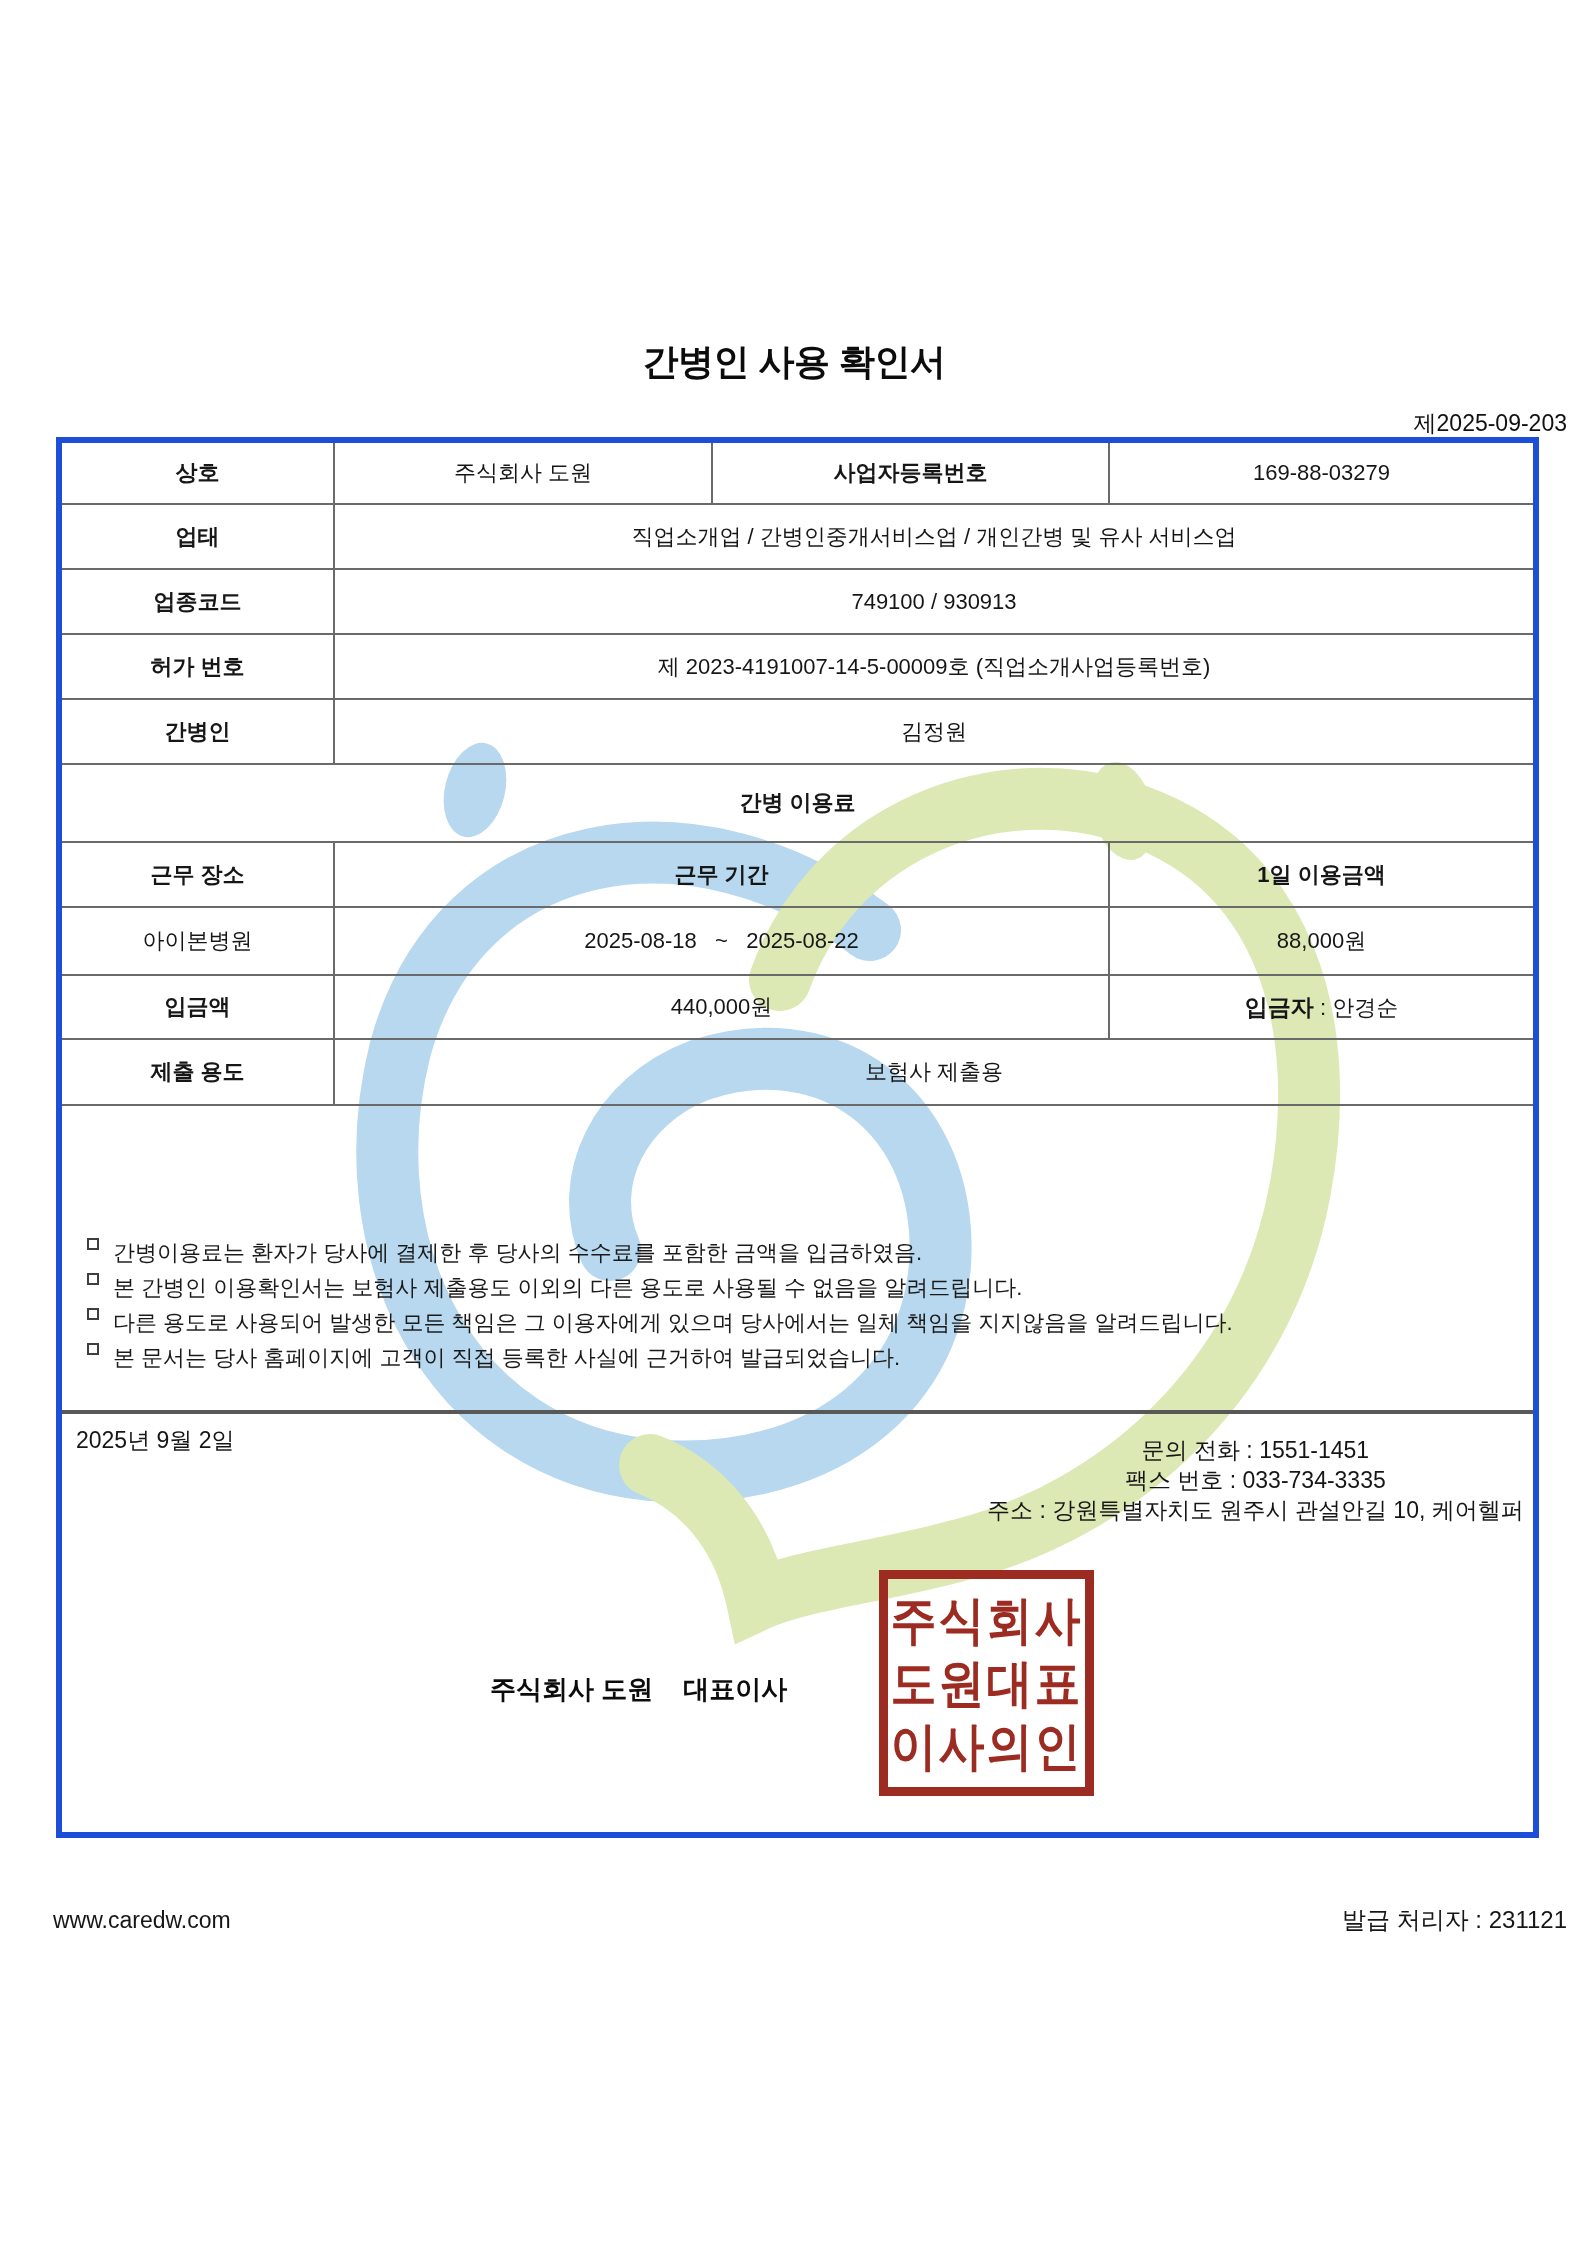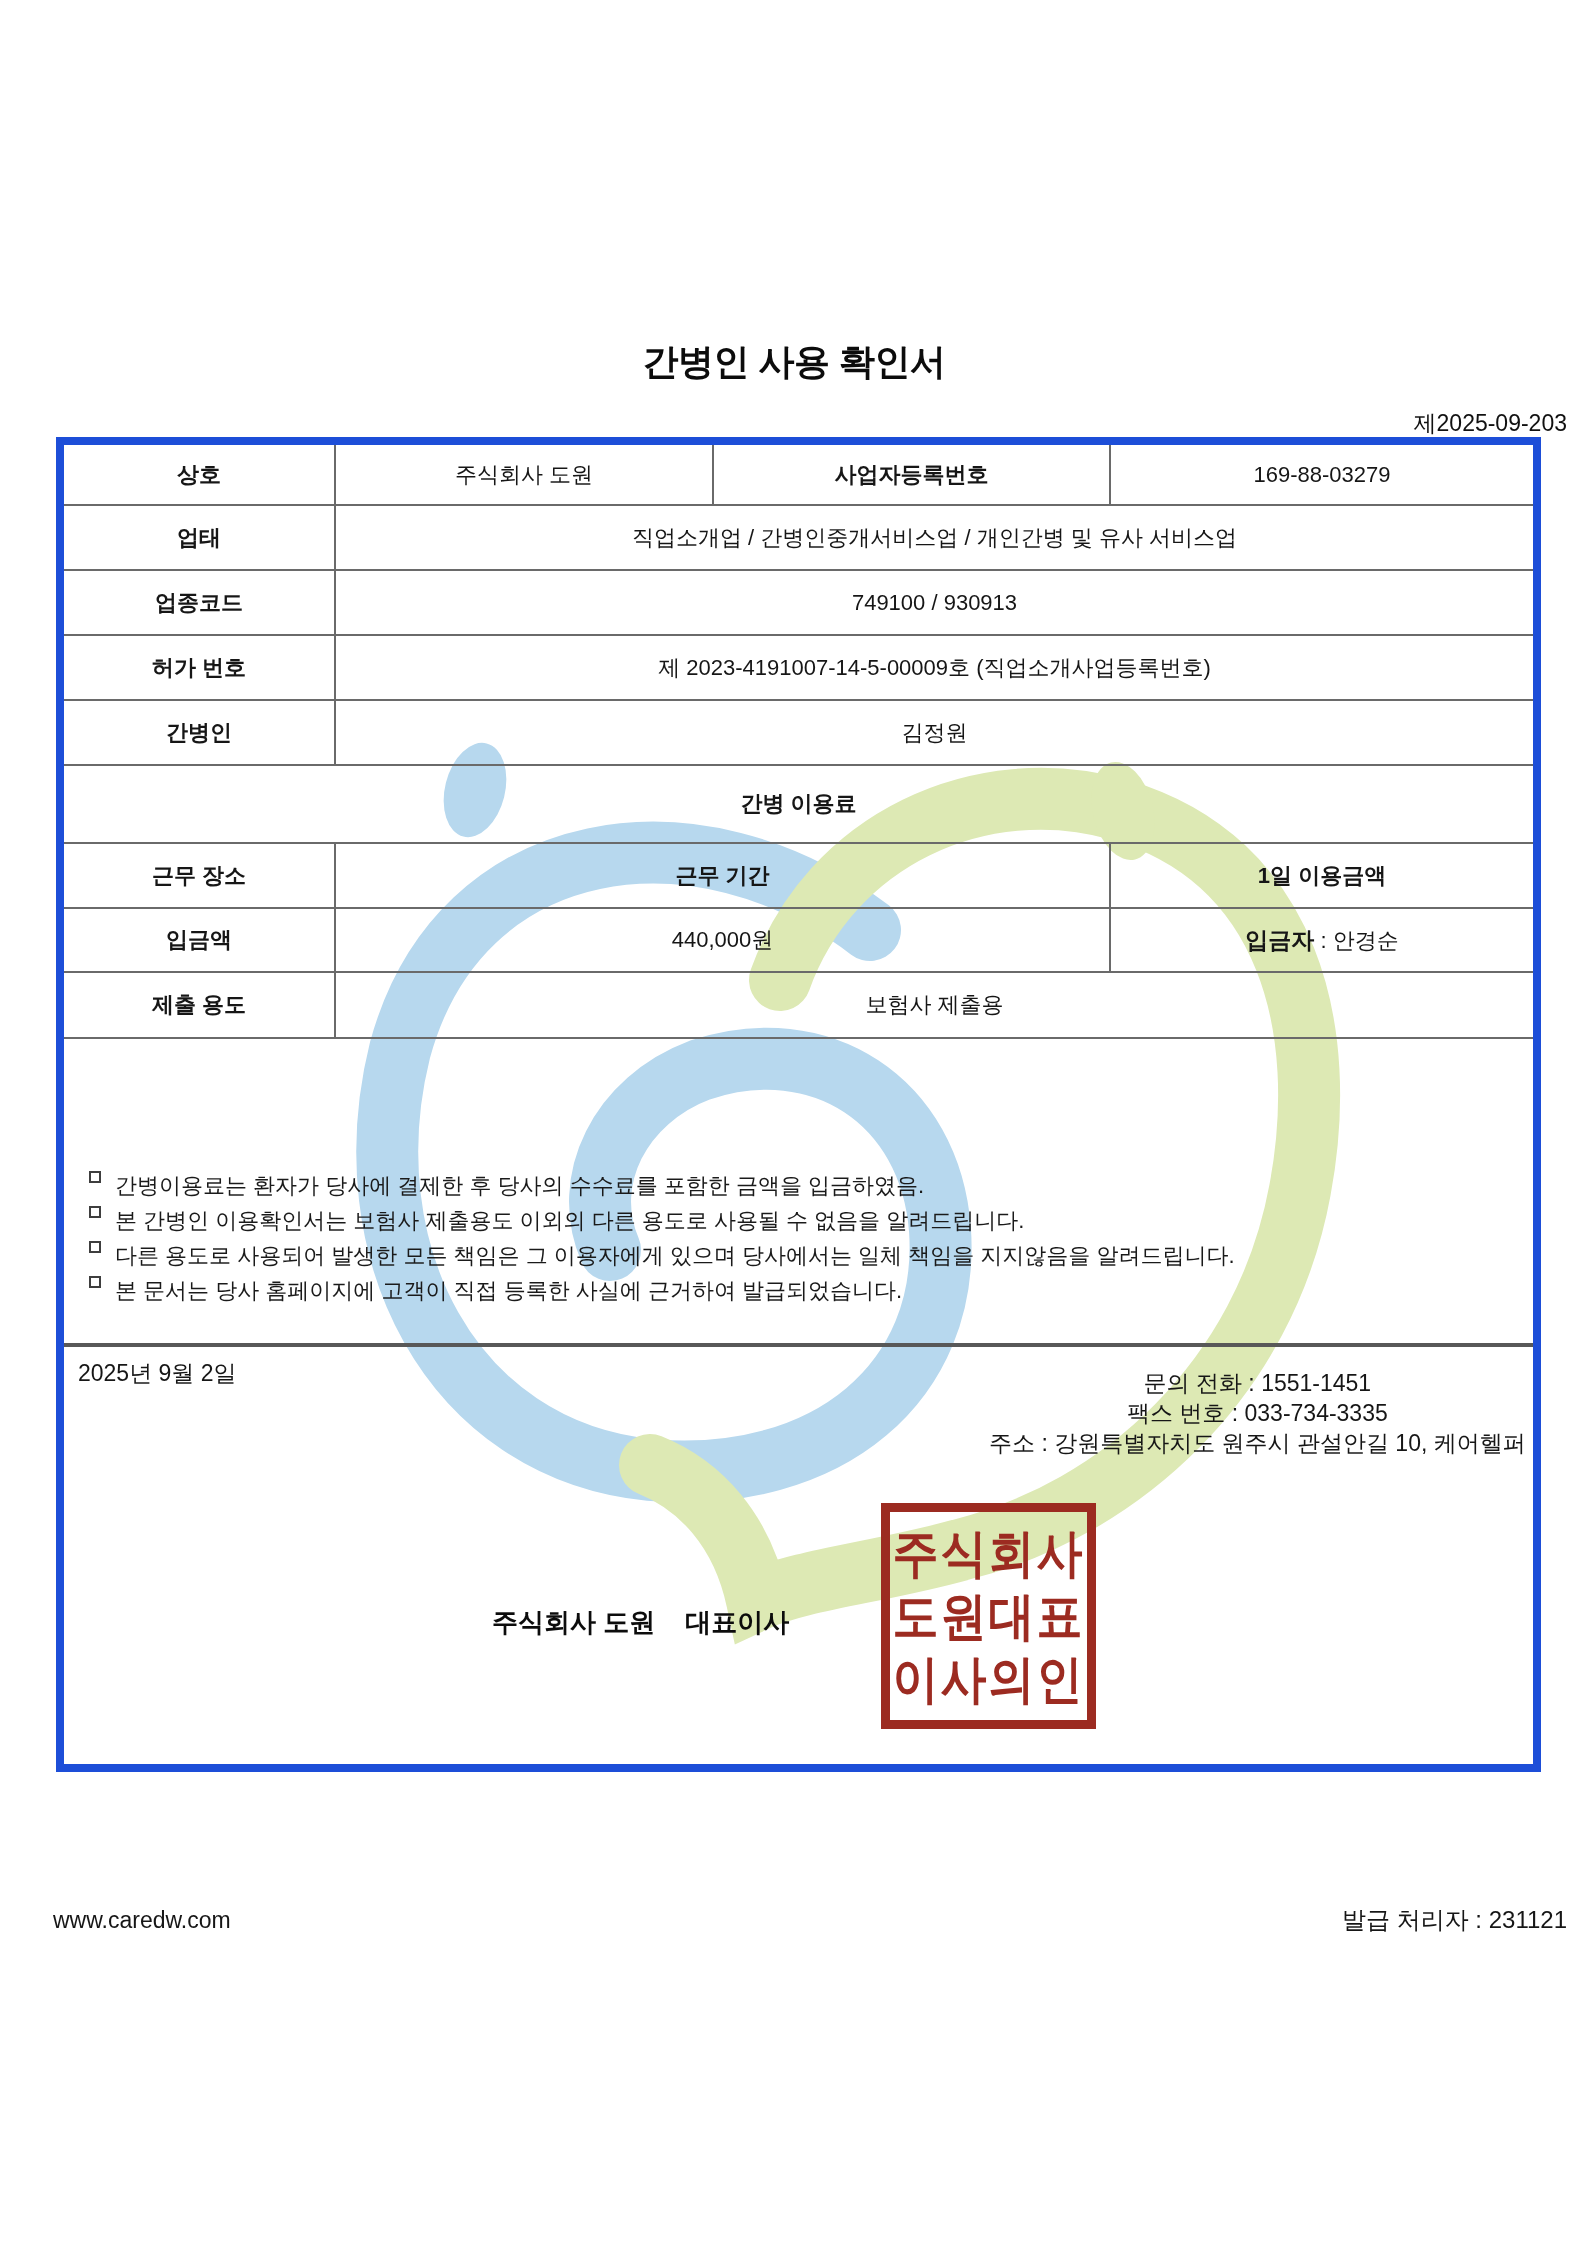--- a/index.html
+++ b/index.html
@@ -46,21 +46,21 @@
   }
   table.main td{
     border:2px solid #6a6a6a;
     text-align:center;
     vertical-align:middle;
     font-size:22px;
     padding:0;
     background:transparent;
     color:#161616;
   }
-  table.main{border:8px solid #1d4ed8;}
+  table.main{border:6px solid #1d4ed8;}
   td.lbl{font-weight:bold; font-size:23px; color:#0e0e0e;}
   tr.r-std{height:65px;}
   tr.r-first{height:64px;}
   tr.r-section{height:78px;}
   tr.r-data{height:68px;}
   tr.r-deposit{height:64px;}
   tr.r-purpose{height:66px;}
   td.section-title{font-size:30px; font-weight:bold; color:#0c0c0c;}
   td.pre{white-space:pre;}
   
@@ -156,20 +156,25 @@
       <td class="lbl">간병인</td>
       <td colspan="3">김정원</td>
     </tr>
     <tr class="r-section">
       <td colspan="4" class="section-title">간병 이용료</td>
     </tr>
     <tr class="r-std">
       <td class="lbl">근무 장소</td>
       <td colspan="2" class="lbl">근무 기간</td>
       <td class="lbl">1일 이용금액</td>
+    </tr>
+    <tr class="r-data">
+      <td>아이본병원</td>
+      <td colspan="2" class="pre">2025-08-18   ~   2025-08-22</td>
+      <td>88,000원</td>
     </tr>
     <tr class="r-deposit">
       <td class="lbl">입금액</td>
       <td colspan="2">440,000원</td>
       <td><span class="pre"><b style="font-size:23px;">입금자</b><span> : 안경순</span></span></td>
     </tr>
     <tr class="r-purpose">
       <td class="lbl">제출 용도</td>
       <td colspan="3">보험사 제출용</td>
     </tr>

